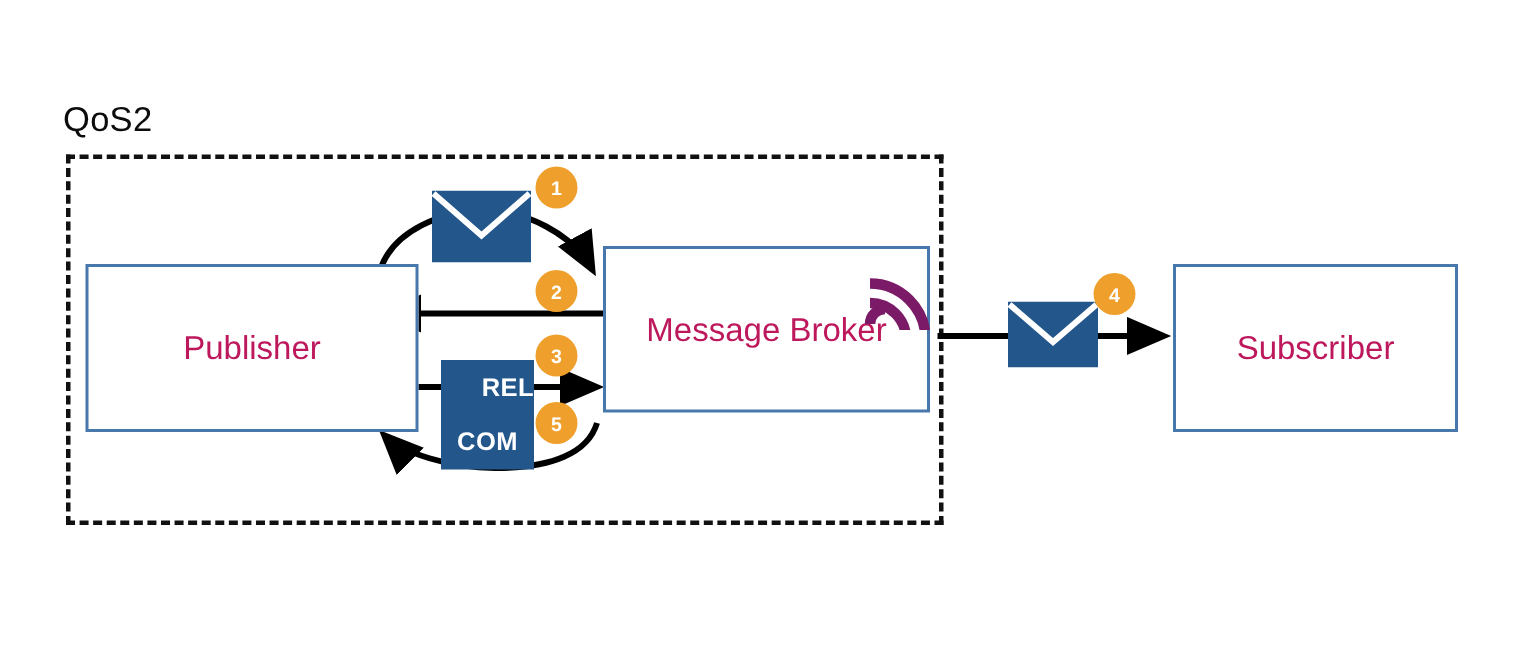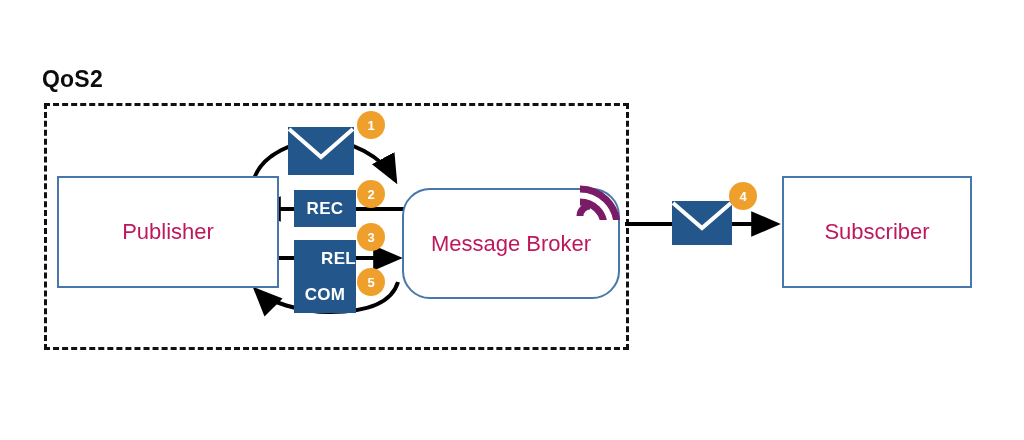--- a/index.html
+++ b/index.html
@@ -21,21 +21,20 @@
   }
   
   .qos-label {
     position: absolute;
     left: 42px;
     top: 66px;
     font-size: 23px;
     color: #0c0c0c;
     letter-spacing: 0.2px;
     white-space: nowrap;
-    font-weight: bold;
   }
   .qos-box {
     position: absolute;
     left: 44px;
     top: 103px;
     width: 585px;
     height: 247px;
     border: 3px dashed #111111;
     box-sizing: border-box;
   }
@@ -48,21 +47,21 @@
     display: flex;
     align-items: center;
     justify-content: center;
   }
   .node-label {
     font-size: 22px;
     color: #be185d;
     white-space: nowrap;
   }
   #publisher-node  { left: 57px;  top: 176px; width: 222px; height: 112px; }
-  #broker-node     { left: 402px; top: 188px; width: 218px; height: 111px; border-radius: 28px; }
+  #broker-node     { left: 402px; top: 164px; width: 218px; height: 111px; }
   #subscriber-node { left: 782px; top: 176px; width: 190px; height: 112px; }
 
   
   .broker-wifi {
     position: absolute;
     left: 576px;
     top: 180px;
     width: 44px;
     height: 40px;
   }
@@ -169,23 +168,20 @@
   <svg class="envelope" id="envelope-1" viewBox="0 0 66 48" xmlns="http://www.w3.org/2000/svg">
     <rect x="0" y="0" width="66" height="48" fill="#23578c"></rect>
     <path d="M 1,2 L 33,30 L 65,2" fill="none" stroke="#ffffff" stroke-width="4"></path>
   </svg>
 
   <svg class="envelope" id="envelope-4" viewBox="0 0 60 44" xmlns="http://www.w3.org/2000/svg">
     <rect x="0" y="0" width="60" height="44" fill="#23578c"></rect>
     <path d="M 1,2 L 30,27 L 59,2" fill="none" stroke="#ffffff" stroke-width="4"></path>
   </svg>
 
-  <div class="chip" id="chip-rec">
-    <span class="chip-text">REC</span>
-  </div>
 
   <div class="chip" id="chip-rel">
     <span class="chip-text">REL</span>
   </div>
 
   <div class="chip" id="chip-com">
     <span class="chip-text">COM</span>
   </div>
 
   <div class="badge" id="badge-1">1</div>

